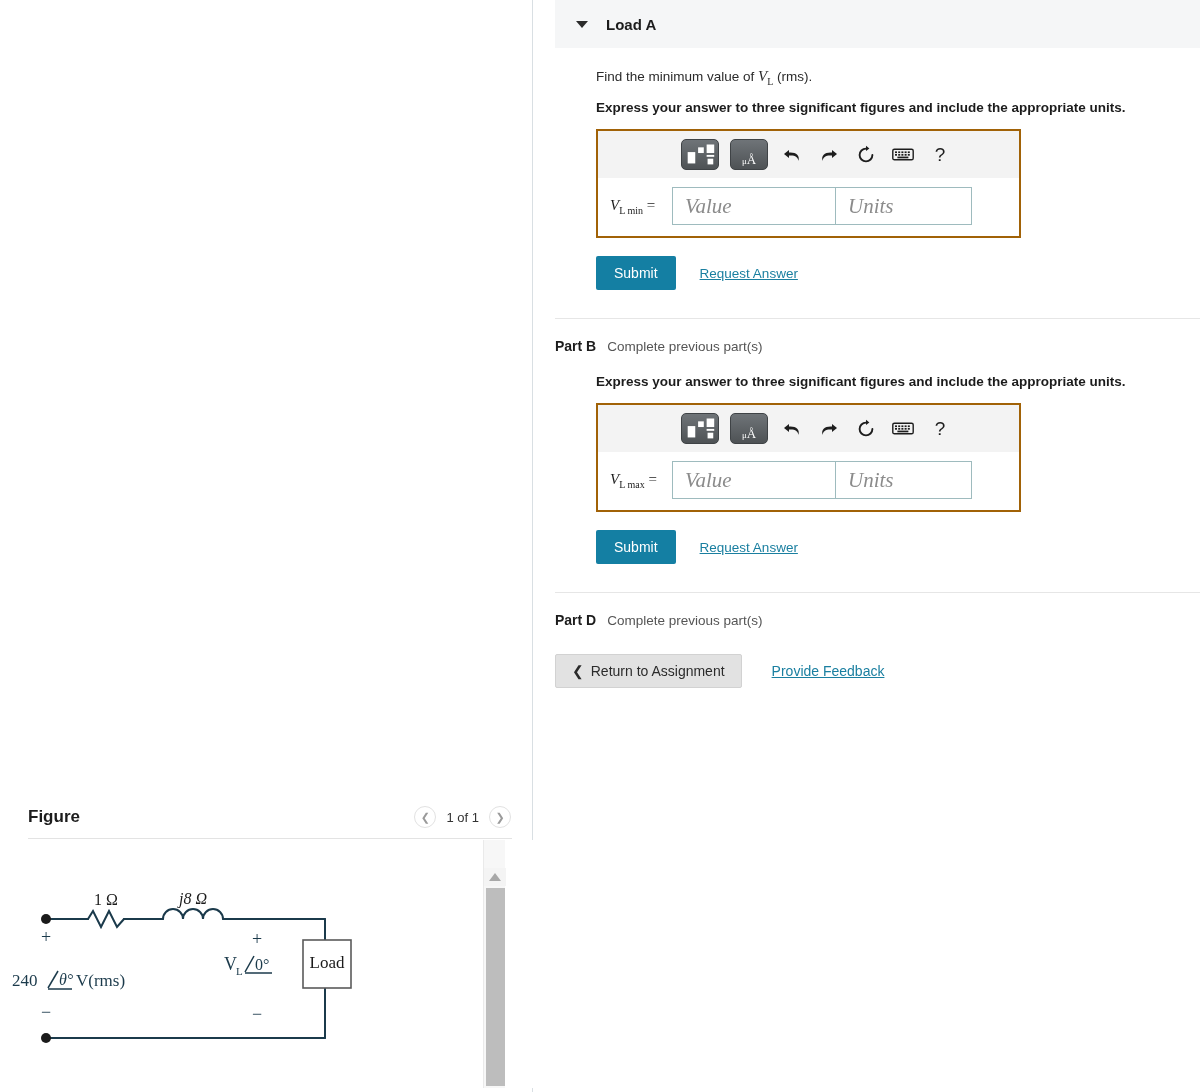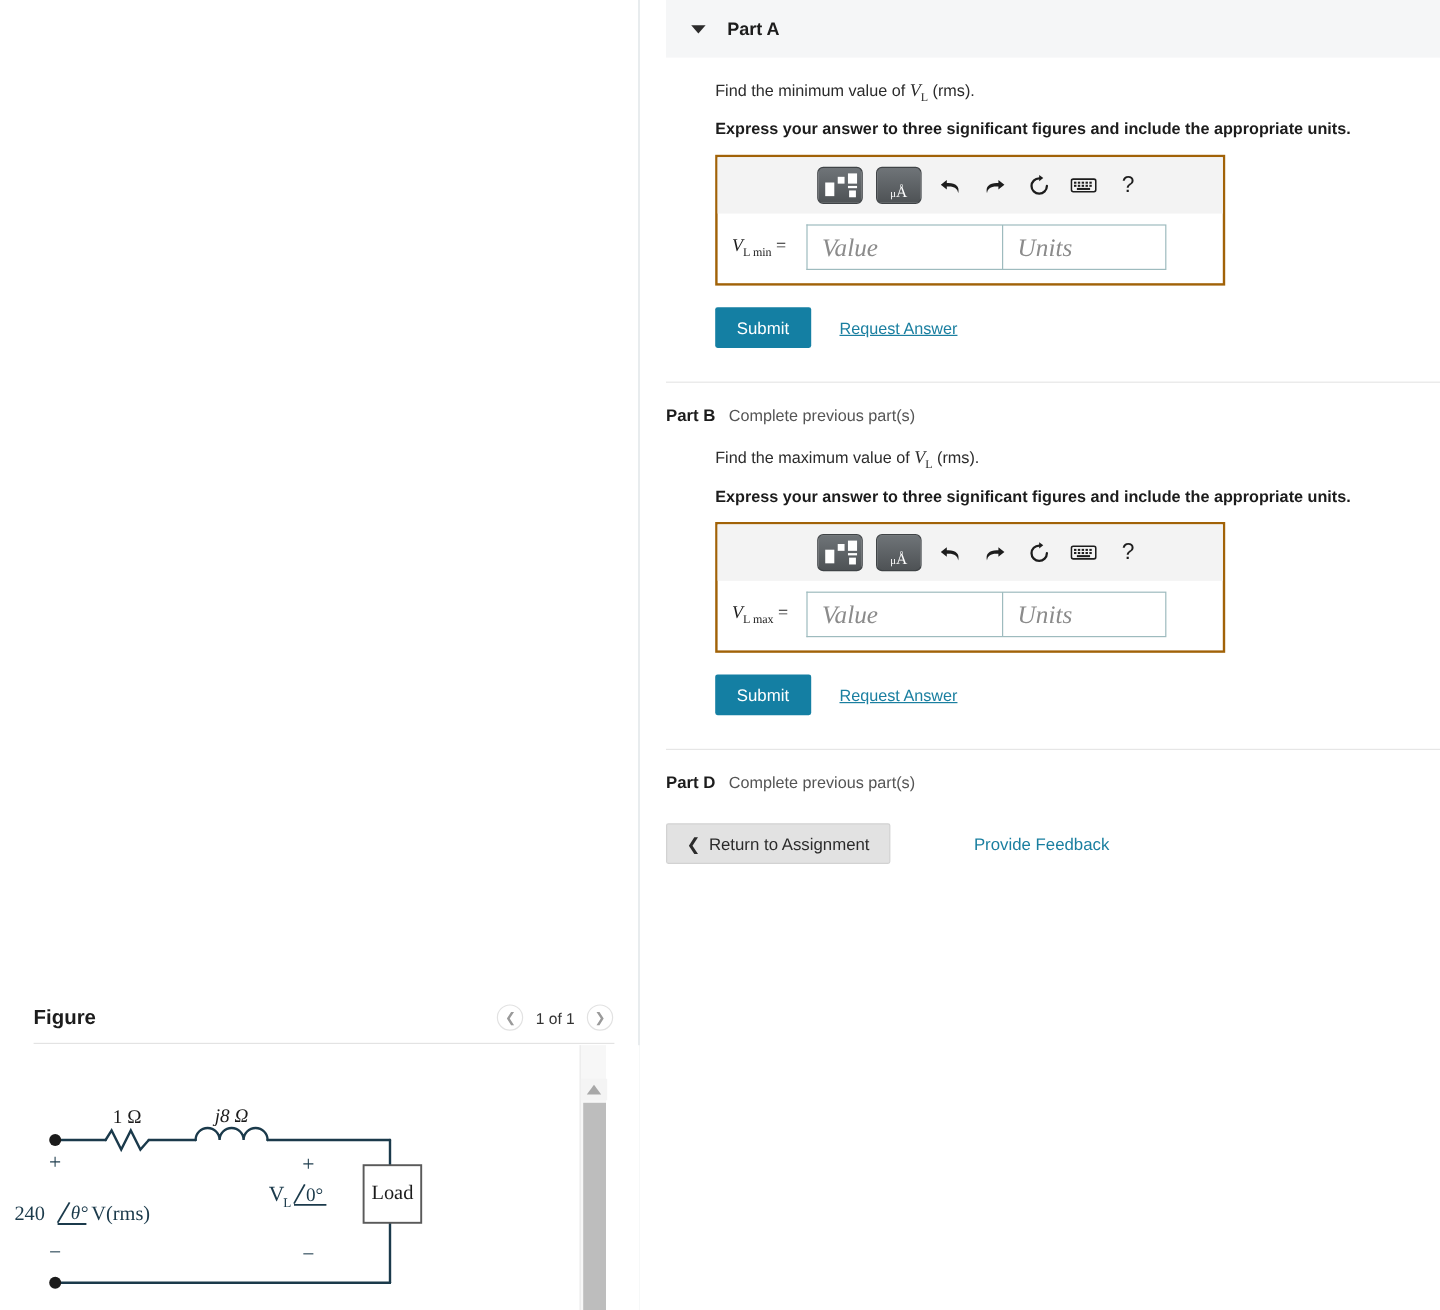--- a/index.html
+++ b/index.html
@@ -28,21 +28,21 @@
     line-height: 1.45;
     color: #2a2a2a;
   }
   #problem-statement .fig-link {
     color: #1a7fa0; text-decoration: underline; cursor: pointer;
   }
   .serif-inline { font-family: "Liberation Serif", serif; font-size: 14.5px; }
 
   
   #figure-section {
-    position: absolute; left: 0; top: 827px; width: 533px; height: 264px;
+    position: absolute; left: 0; top: 796px; width: 533px; height: 264px;
   }
   #figure-header {
     position: relative; height: 42px;
     padding: 0 22px 0 28px;
     display: flex; align-items: center; justify-content: space-between;
   }
   #figure-title { font-size: 17px; font-weight: bold; color: #1c1c1c; }
   #figure-pager { display: flex; align-items: center; gap: 10px; }
   .pager-btn {
     width: 22px; height: 22px; border-radius: 50%;
@@ -180,21 +180,21 @@
   .hr-light { height: 1px; background: #e6e6e6; margin-left: 21px; }
   .footer-row {
     display: flex; align-items: center; gap: 30px;
     padding-left: 21px; margin-top: 26px;
   }
   .return-btn {
     background: #e2e2e2; border: 1px solid #d2d2d2; color: #2b2b2b;
     font-size: 14px; padding: 8px 16px; cursor: pointer; border-radius: 2px;
     display: flex; align-items: center; gap: 7px;
   }
-  .feedback-link { color: #1a7fa0; font-size: 14px; cursor: pointer; margin-left: 40px; }
+  .feedback-link { color: #1a7fa0; font-size: 14px; text-decoration: underline; cursor: pointer; }
 </style>
 </head>
 <body>
 
 <div id="root">
 
   <div id="left-panel">
 
 
     <div id="figure-section">
@@ -270,21 +270,21 @@
         </div>
         <div id="scroll-thumb"></div>
       </div>
     </div>
   </div>
 
   <div id="right-panel">
 
     <div class="part-header" style="margin-top:0;">
       <div class="caret"></div>
-      <div class="part-label">Part A</div>
+      <div class="part-label">Load A</div>
     </div>
 
     <div class="part-body">
       <div class="q-text">
         <span>Find the minimum value of </span><span class="mathvar"><span>V</span><sub>L</sub></span><span> (rms).</span>
       </div>
       <div class="q-bold">Express your answer to three significant figures and include the appropriate units.</div>
 
       <div class="answer-box">
         <div class="answer-toolbar">
@@ -352,23 +352,20 @@
     </div>
 
     <div class="hr-light" style="margin-top:28px;"></div>
     <div class="part-incomplete" style="margin-top:19px;">
       <span class="pi-label">Part B</span>
       <span class="pi-text">Complete previous part(s)</span>
     </div>
 
 
     <div class="part-body">
-      <div class="q-text">
-        <span>Find the maximum value of </span><span class="mathvar"><span>V</span><sub>L</sub></span><span> (rms).</span>
-      </div>
       <div class="q-bold">Express your answer to three significant figures and include the appropriate units.</div>
 
       <div class="answer-box">
         <div class="answer-toolbar">
           <div class="tb-icon-btn">
             <svg width="38" height="31" viewBox="0 0 38 31">
               <rect x="6" y="14" width="8" height="12" fill="#ffffff"></rect>
               <rect x="17" y="9" width="6" height="6" fill="#ffffff"></rect>
               <rect x="26" y="6" width="8" height="9" fill="#ffffff"></rect>
               <rect x="26" y="17" width="8" height="2" fill="#ffffff"></rect>

